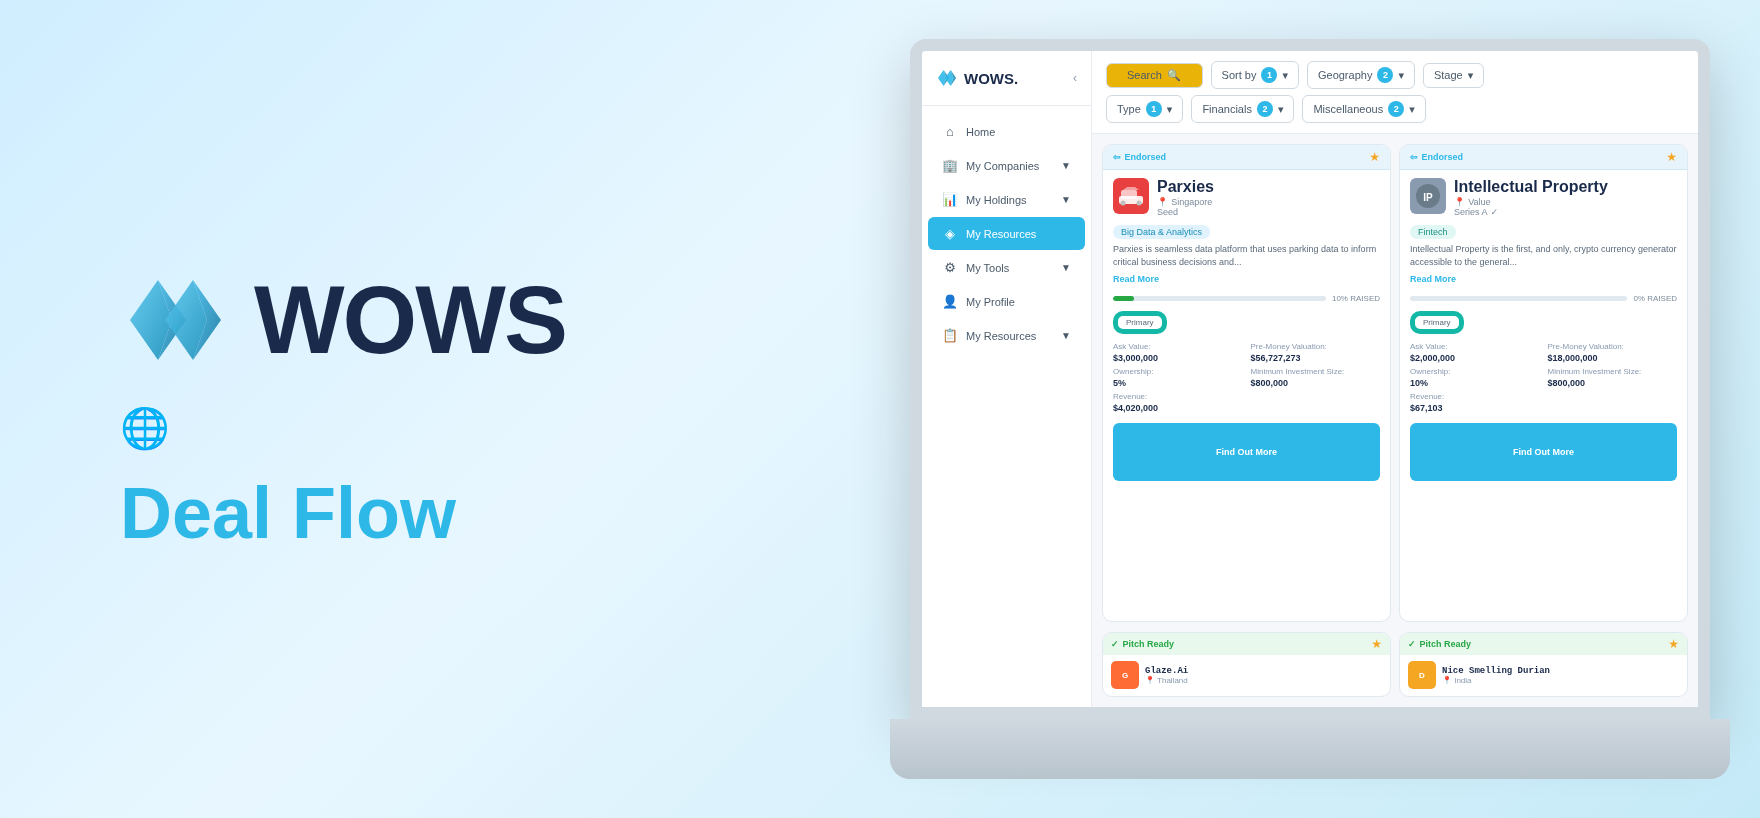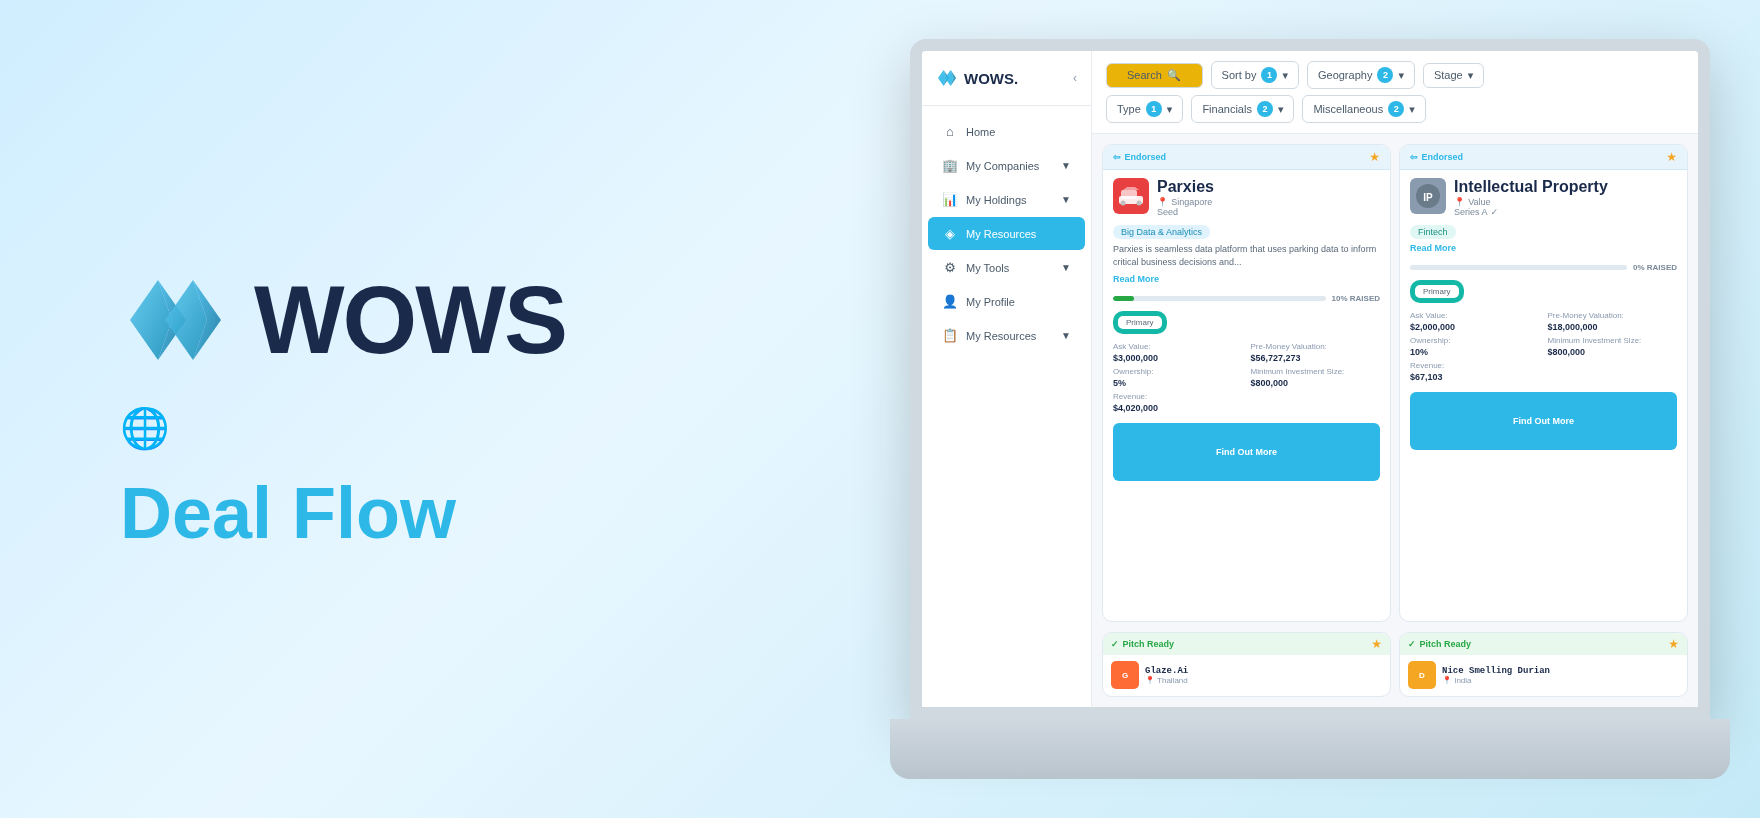--- a/index.html
+++ b/index.html
@@ -390,21 +390,20 @@
       color: #2db8e8;
       font-size: 9px;
       font-weight: 600;
       padding: 0 10px 6px;
       cursor: pointer;
       display: block;
     }
 
     .progress-section {
       padding: 4px 10px;
-      font-weight: bold;
     }
 
     .progress-bar-container {
       display: flex;
       align-items: center;
       gap: 6px;
     }
 
     .progress-bar {
       flex: 1;
@@ -751,20 +750,21 @@
                     <span>📍</span>
                     <span>Value</span>
                   </div>
                   <div class="company-stage">
                     <span>Series A</span>
                     <span>✓</span>
                   </div>
                 </div>
               </div>
               <span class="category-tag teal">Fintech</span>
+              <p class="card-desc">Intellectual Property is the first, and only, crypto currency generator accessible to the general...</p>
               <span class="read-more">Read More</span>
               <div class="progress-section">
                 <div class="progress-bar-container">
                   <div class="progress-bar">
                     <div class="progress-fill gray" style="width: 0%"></div>
                   </div>
                   <span class="progress-label">0% RAISED</span>
                 </div>
               </div>
               <span class="card-type-badge">Primary</span>

